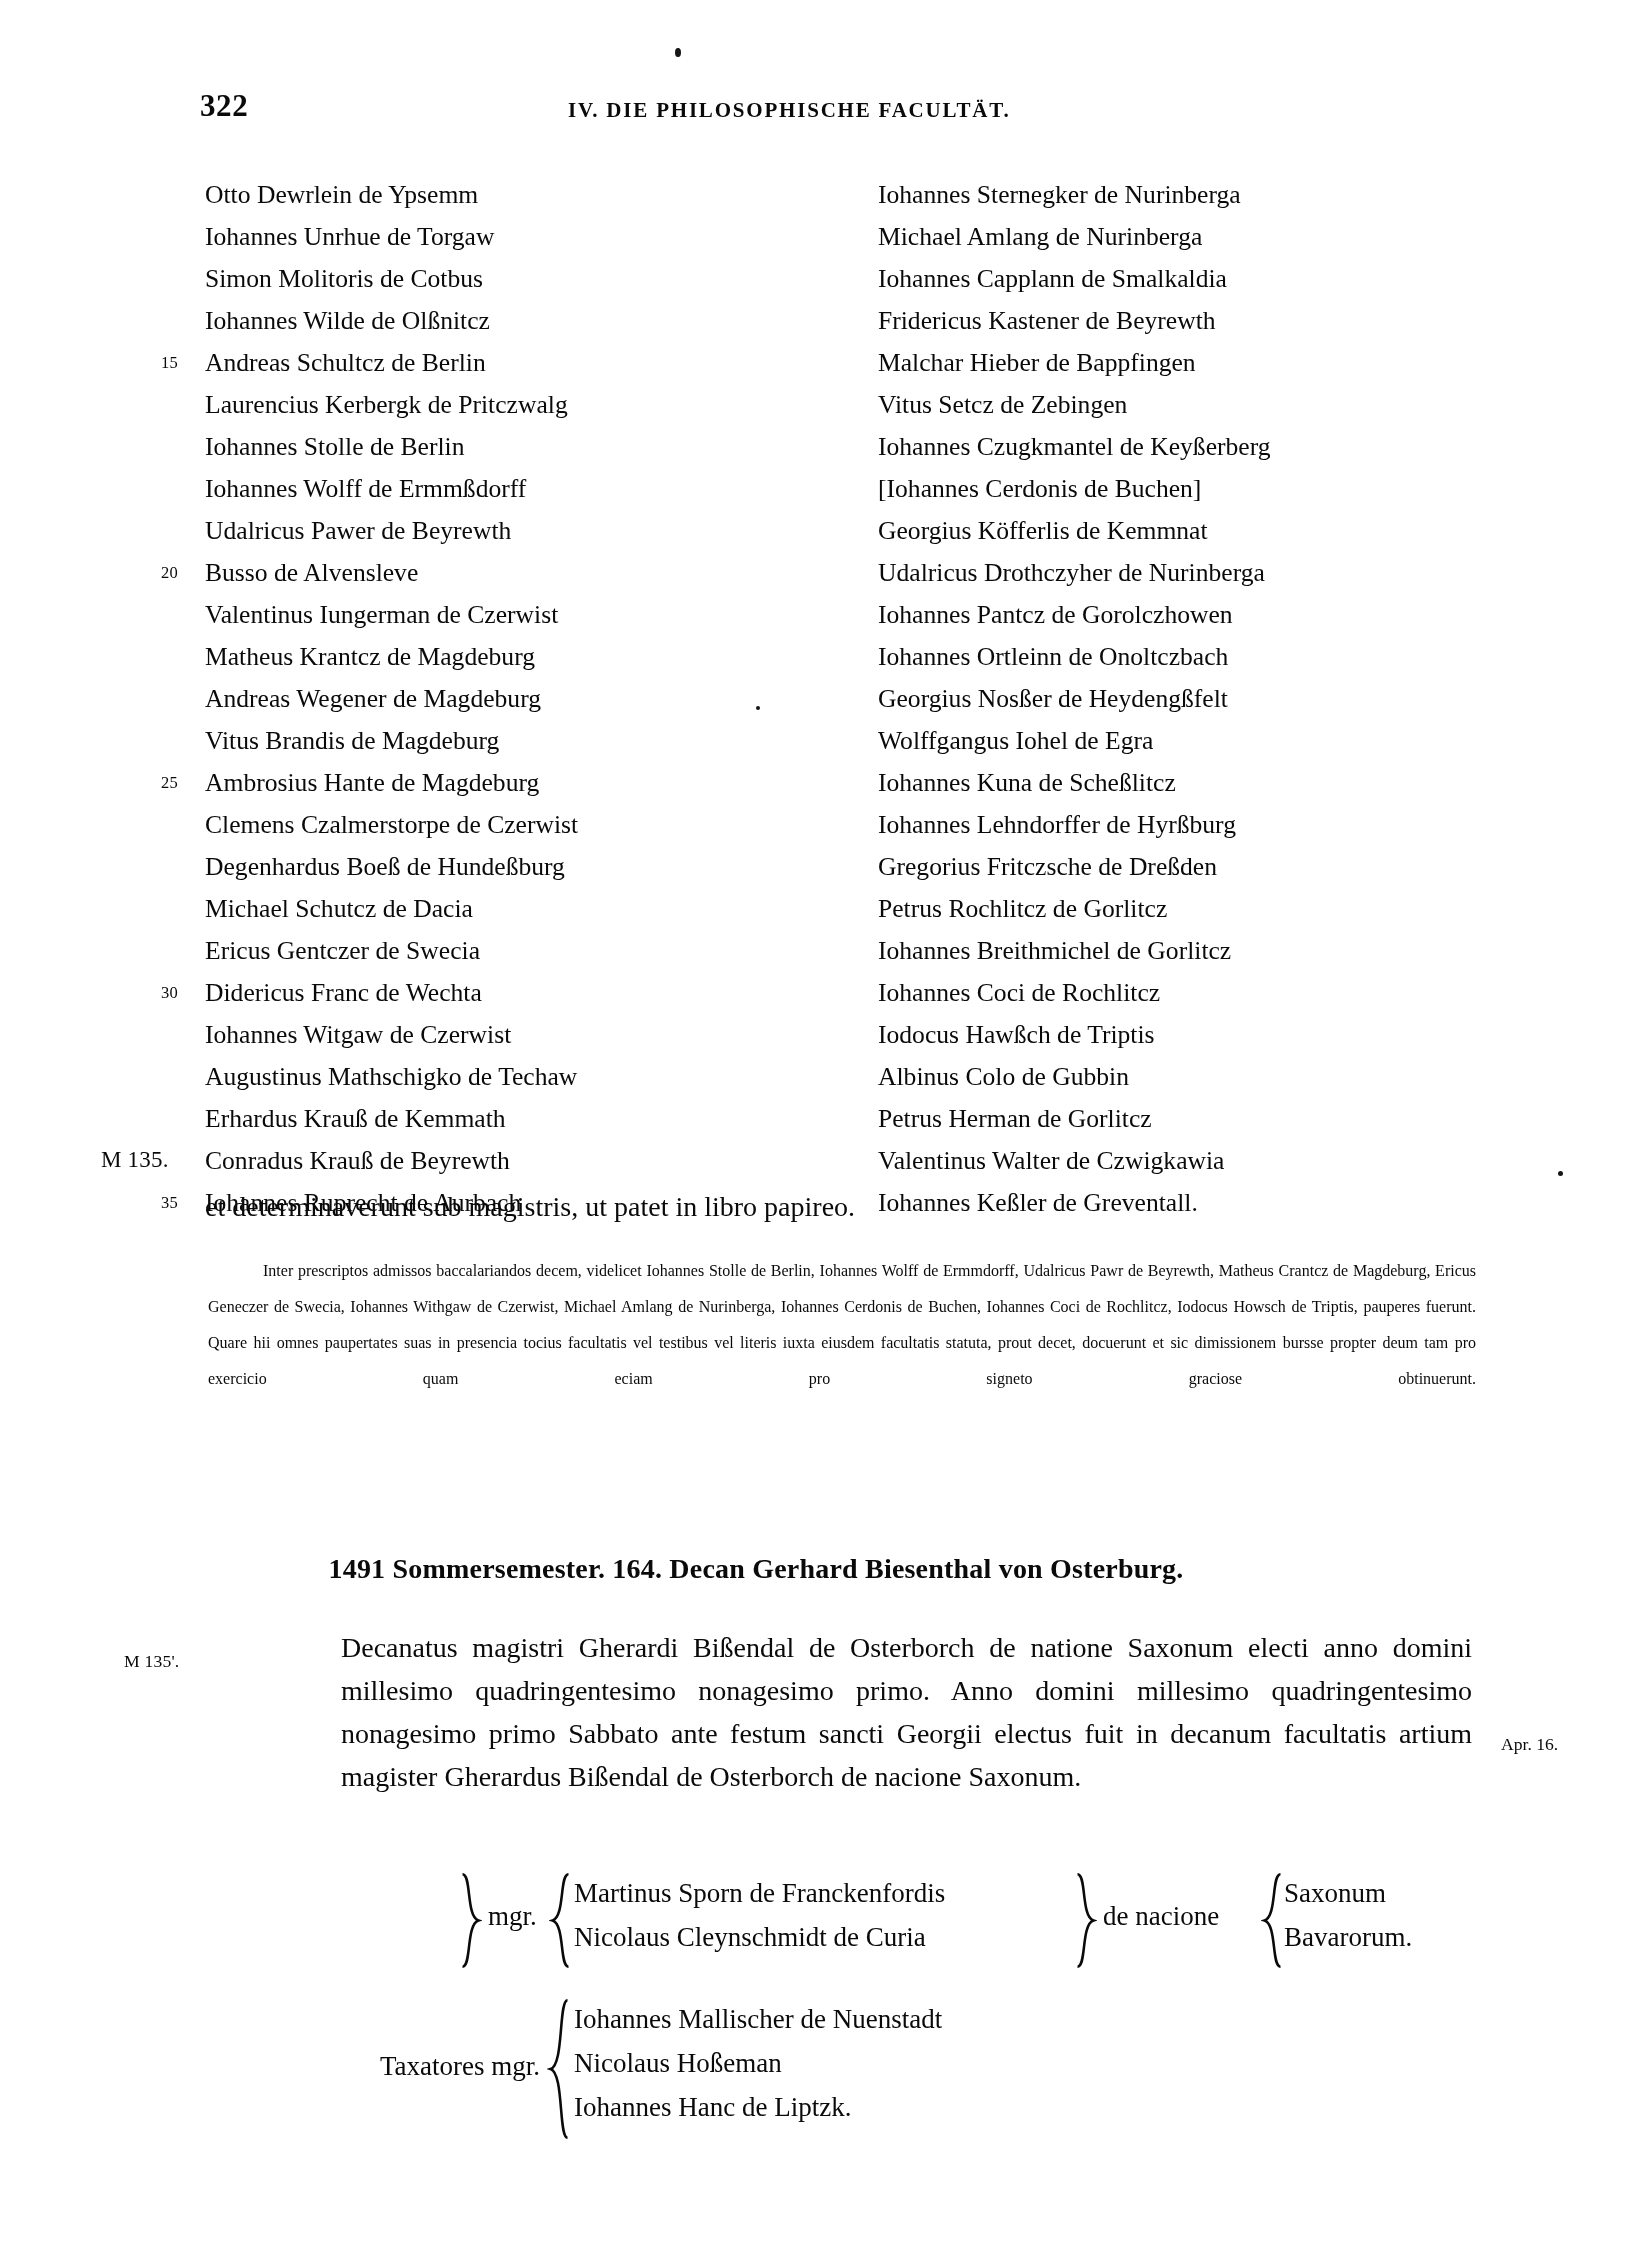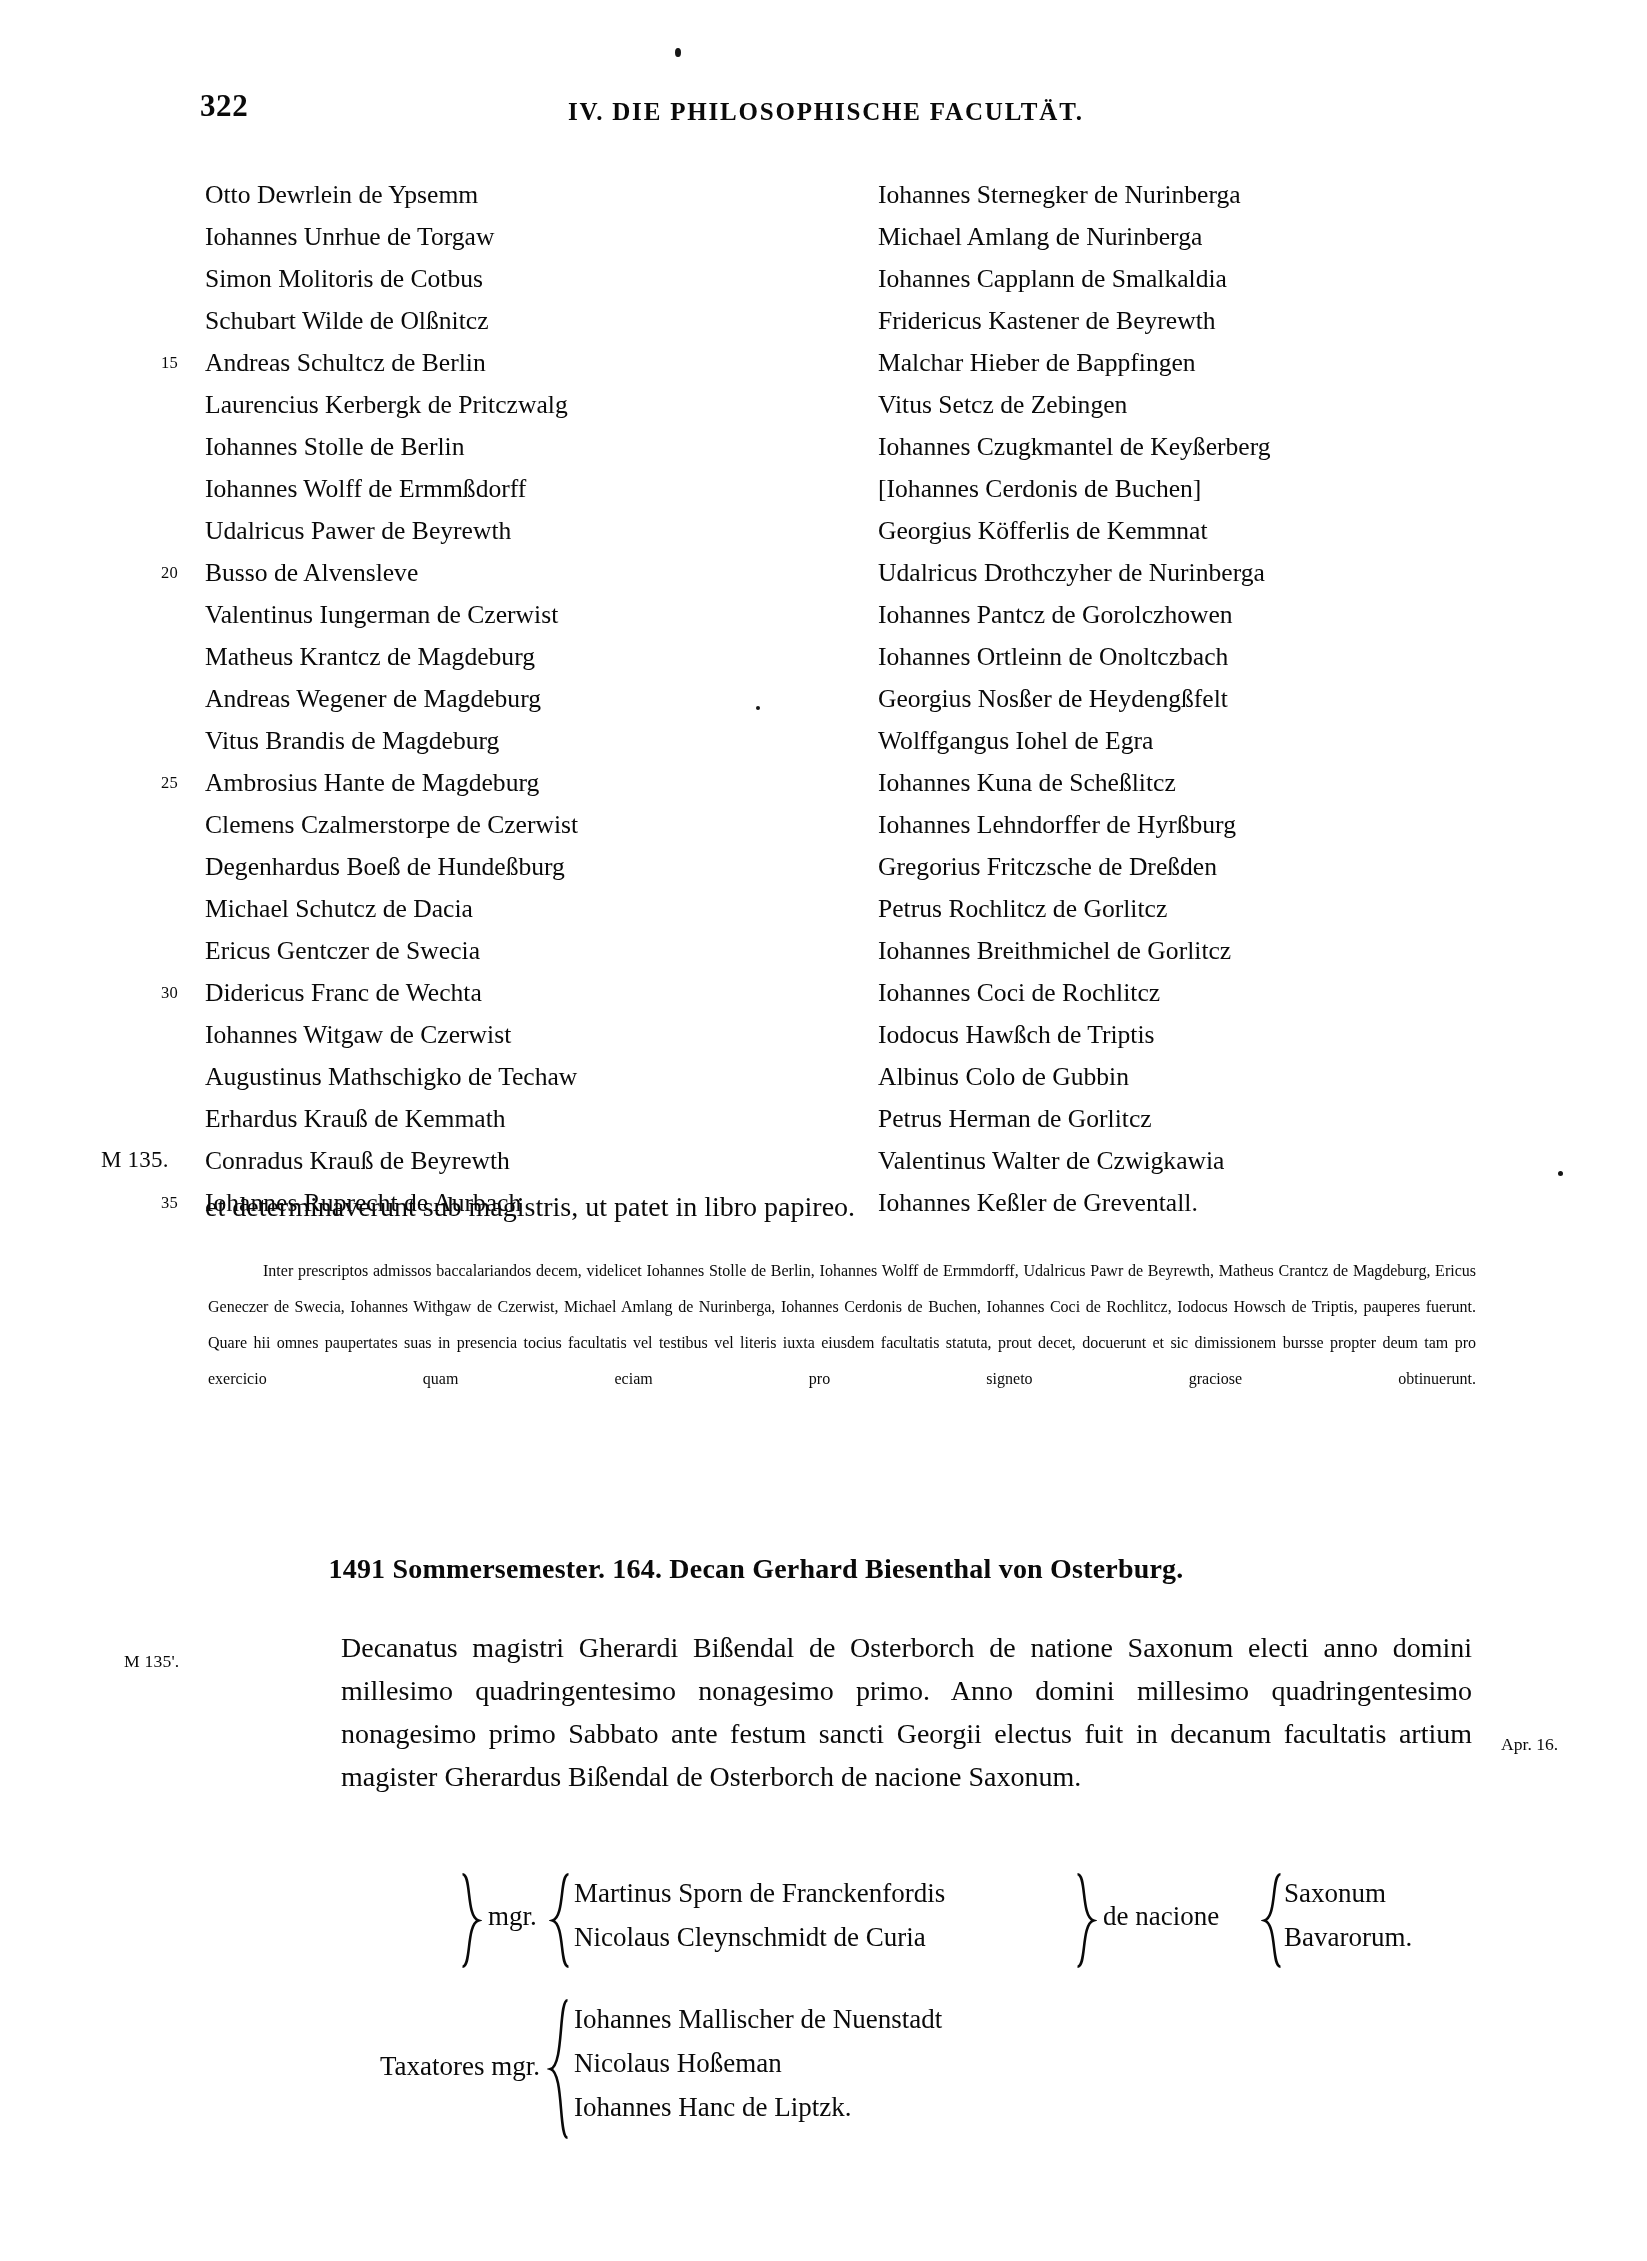--- a/index.html
+++ b/index.html
@@ -36,21 +36,21 @@
     left: 200px;
     top: -6.8px;
     font-size: 31px;
     font-weight: 700;
     letter-spacing: 0.6px;
   }
   .head-title {
     position: absolute;
     left: 568px;
     top: 3.4px;
-    font-size: 25px;
+    font-size: 21px;
     font-weight: 700;
     letter-spacing: 1.8px;
   }
 
   
   .list-block {
     position: absolute;
     top: 174px;
     left: 0;
     width: 1647px;
@@ -202,21 +202,21 @@
   <div class="running-head">
     <div class="folio">322</div>
     <div class="head-title">IV. DIE PHILOSOPHISCHE FACULTÄT.</div>
   </div>
 
   <div class="list-block">
     <div class="col col-left" id="col-left">
         <div class="entry"><span class="txt">Otto Dewrlein de Ypsemm</span></div>
         <div class="entry"><span class="txt">Iohannes Unrhue de Torgaw</span></div>
         <div class="entry"><span class="txt">Simon Molitoris de Cotbus</span></div>
-        <div class="entry"><span class="txt">Schubart Wilde de Olßnitcz</span></div>
+        <div class="entry"><span class="txt">Iohannes Wilde de Olßnitcz</span></div>
         <div class="entry"><span class="nm">15</span><span class="txt">Andreas Schultcz de Berlin</span></div>
         <div class="entry"><span class="txt">Laurencius Kerbergk de Pritczwalg</span></div>
         <div class="entry"><span class="txt">Iohannes Stolle de Berlin</span></div>
         <div class="entry"><span class="txt">Iohannes Wolff de Ermmßdorff</span></div>
         <div class="entry"><span class="txt">Udalricus Pawer de Beyrewth</span></div>
         <div class="entry"><span class="nm">20</span><span class="txt">Busso de Alvensleve</span></div>
         <div class="entry"><span class="txt">Valentinus Iungerman de Czerwist</span></div>
         <div class="entry"><span class="txt">Matheus Krantcz de Magdeburg</span></div>
         <div class="entry"><span class="txt">Andreas Wegener de Magdeburg</span></div>
         <div class="entry"><span class="txt">Vitus Brandis de Magdeburg</span></div>

